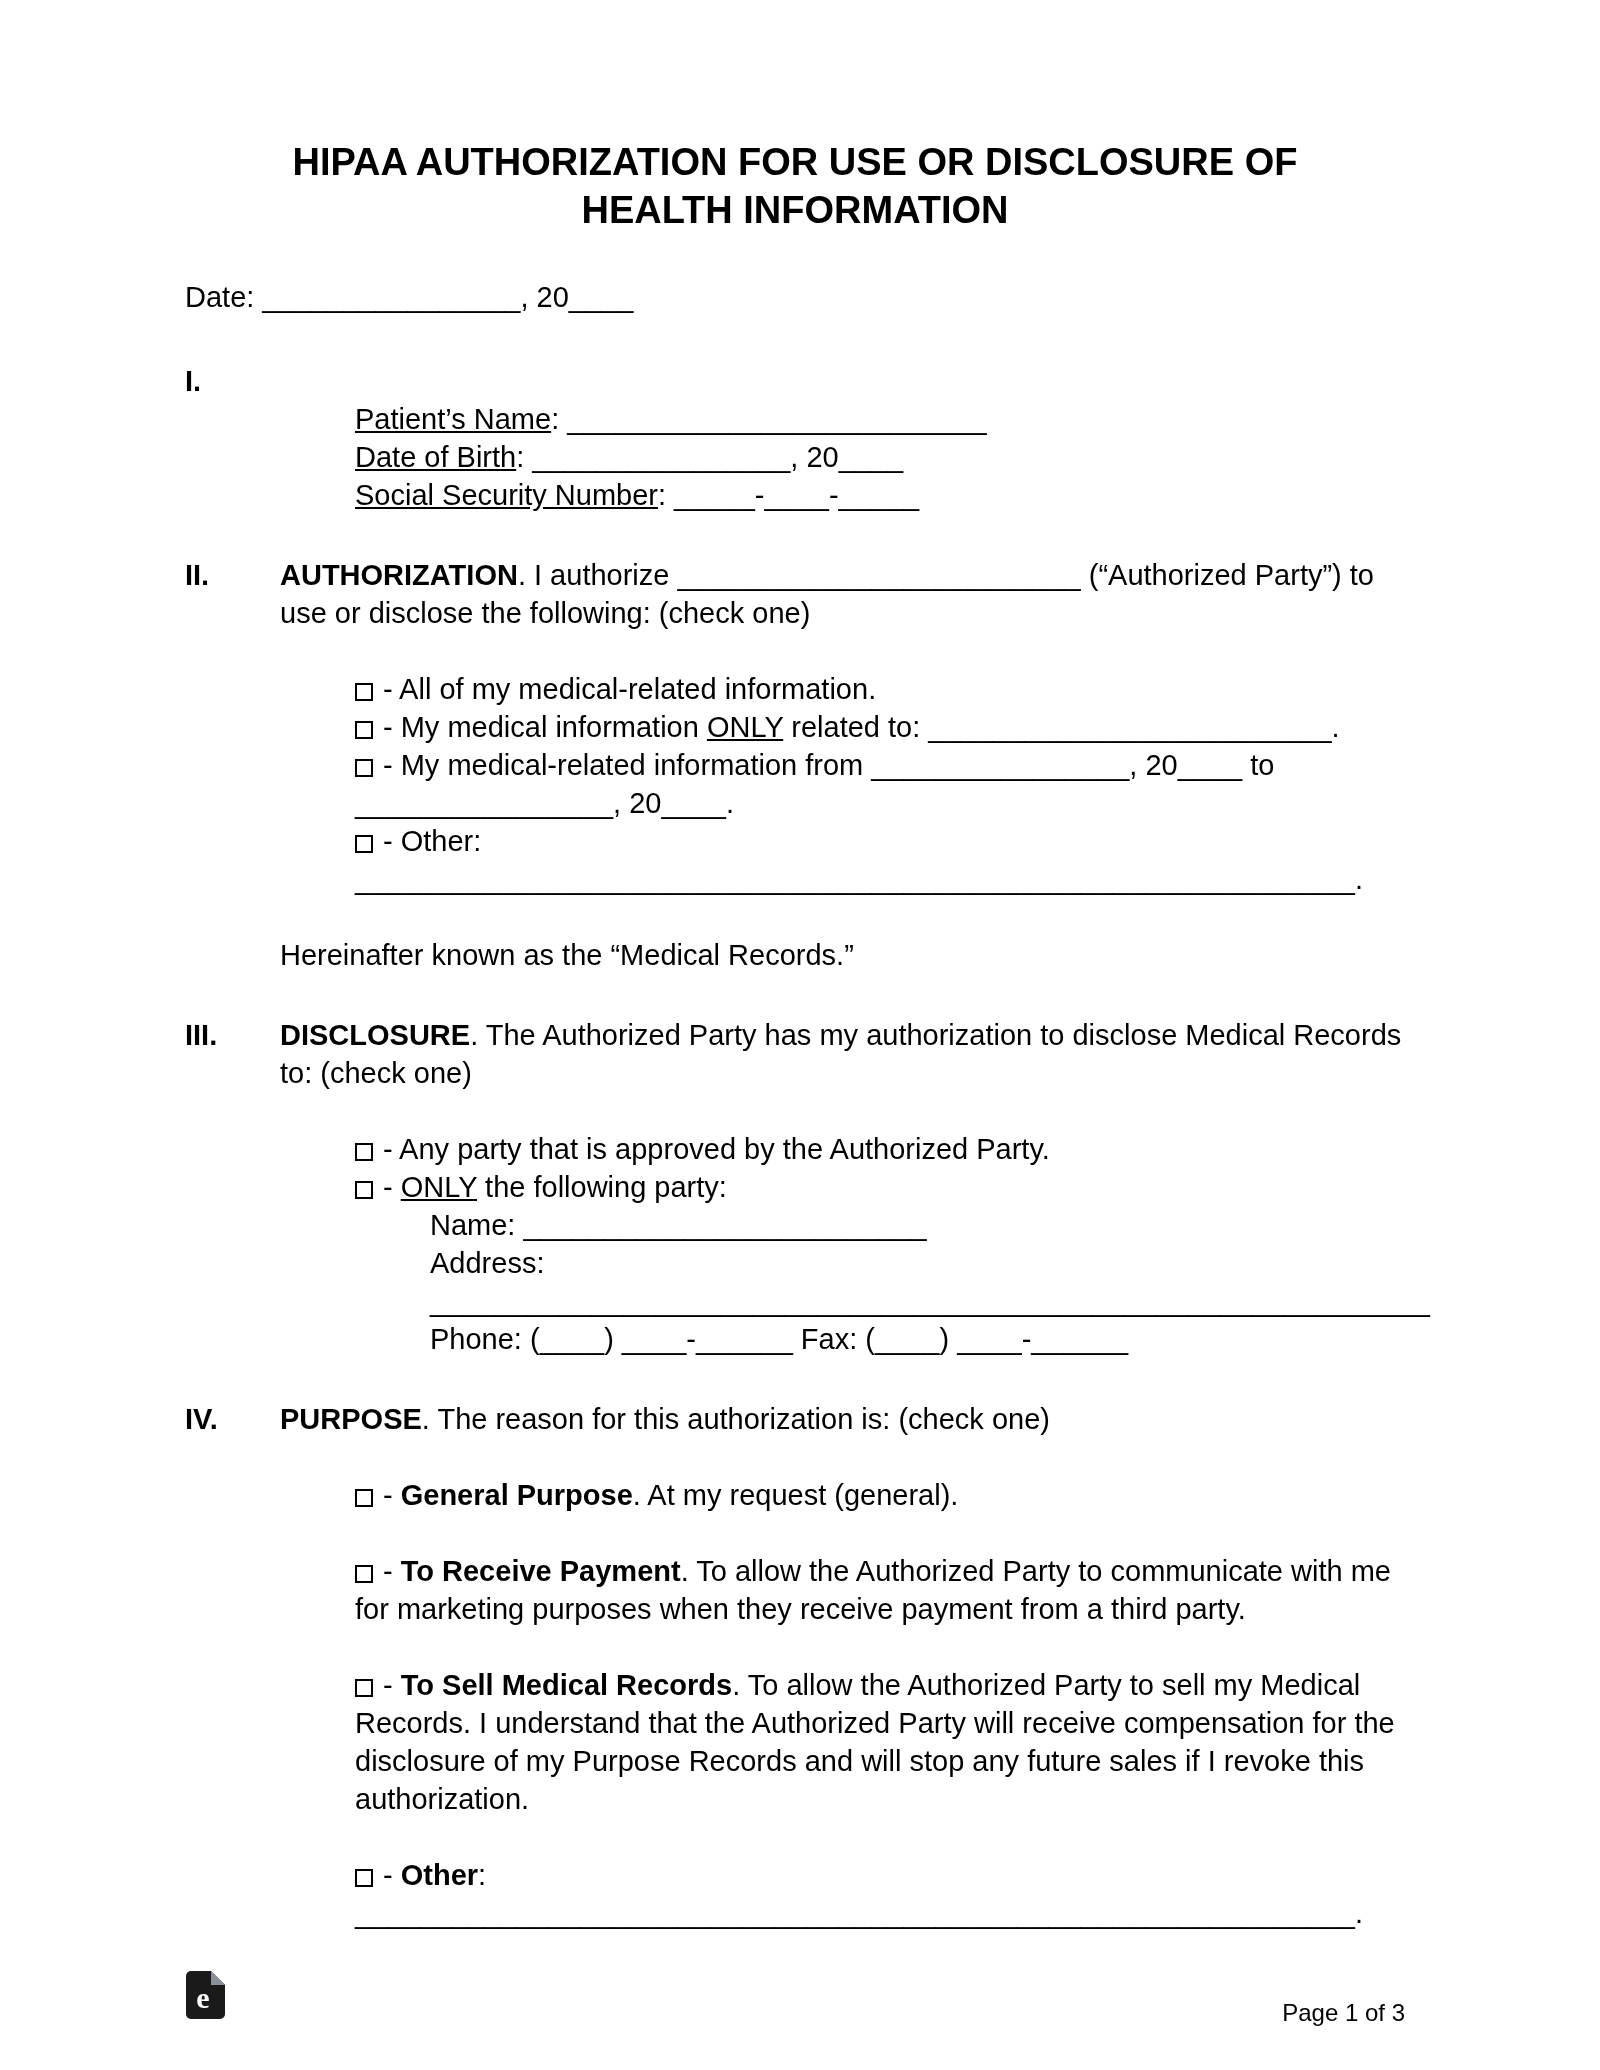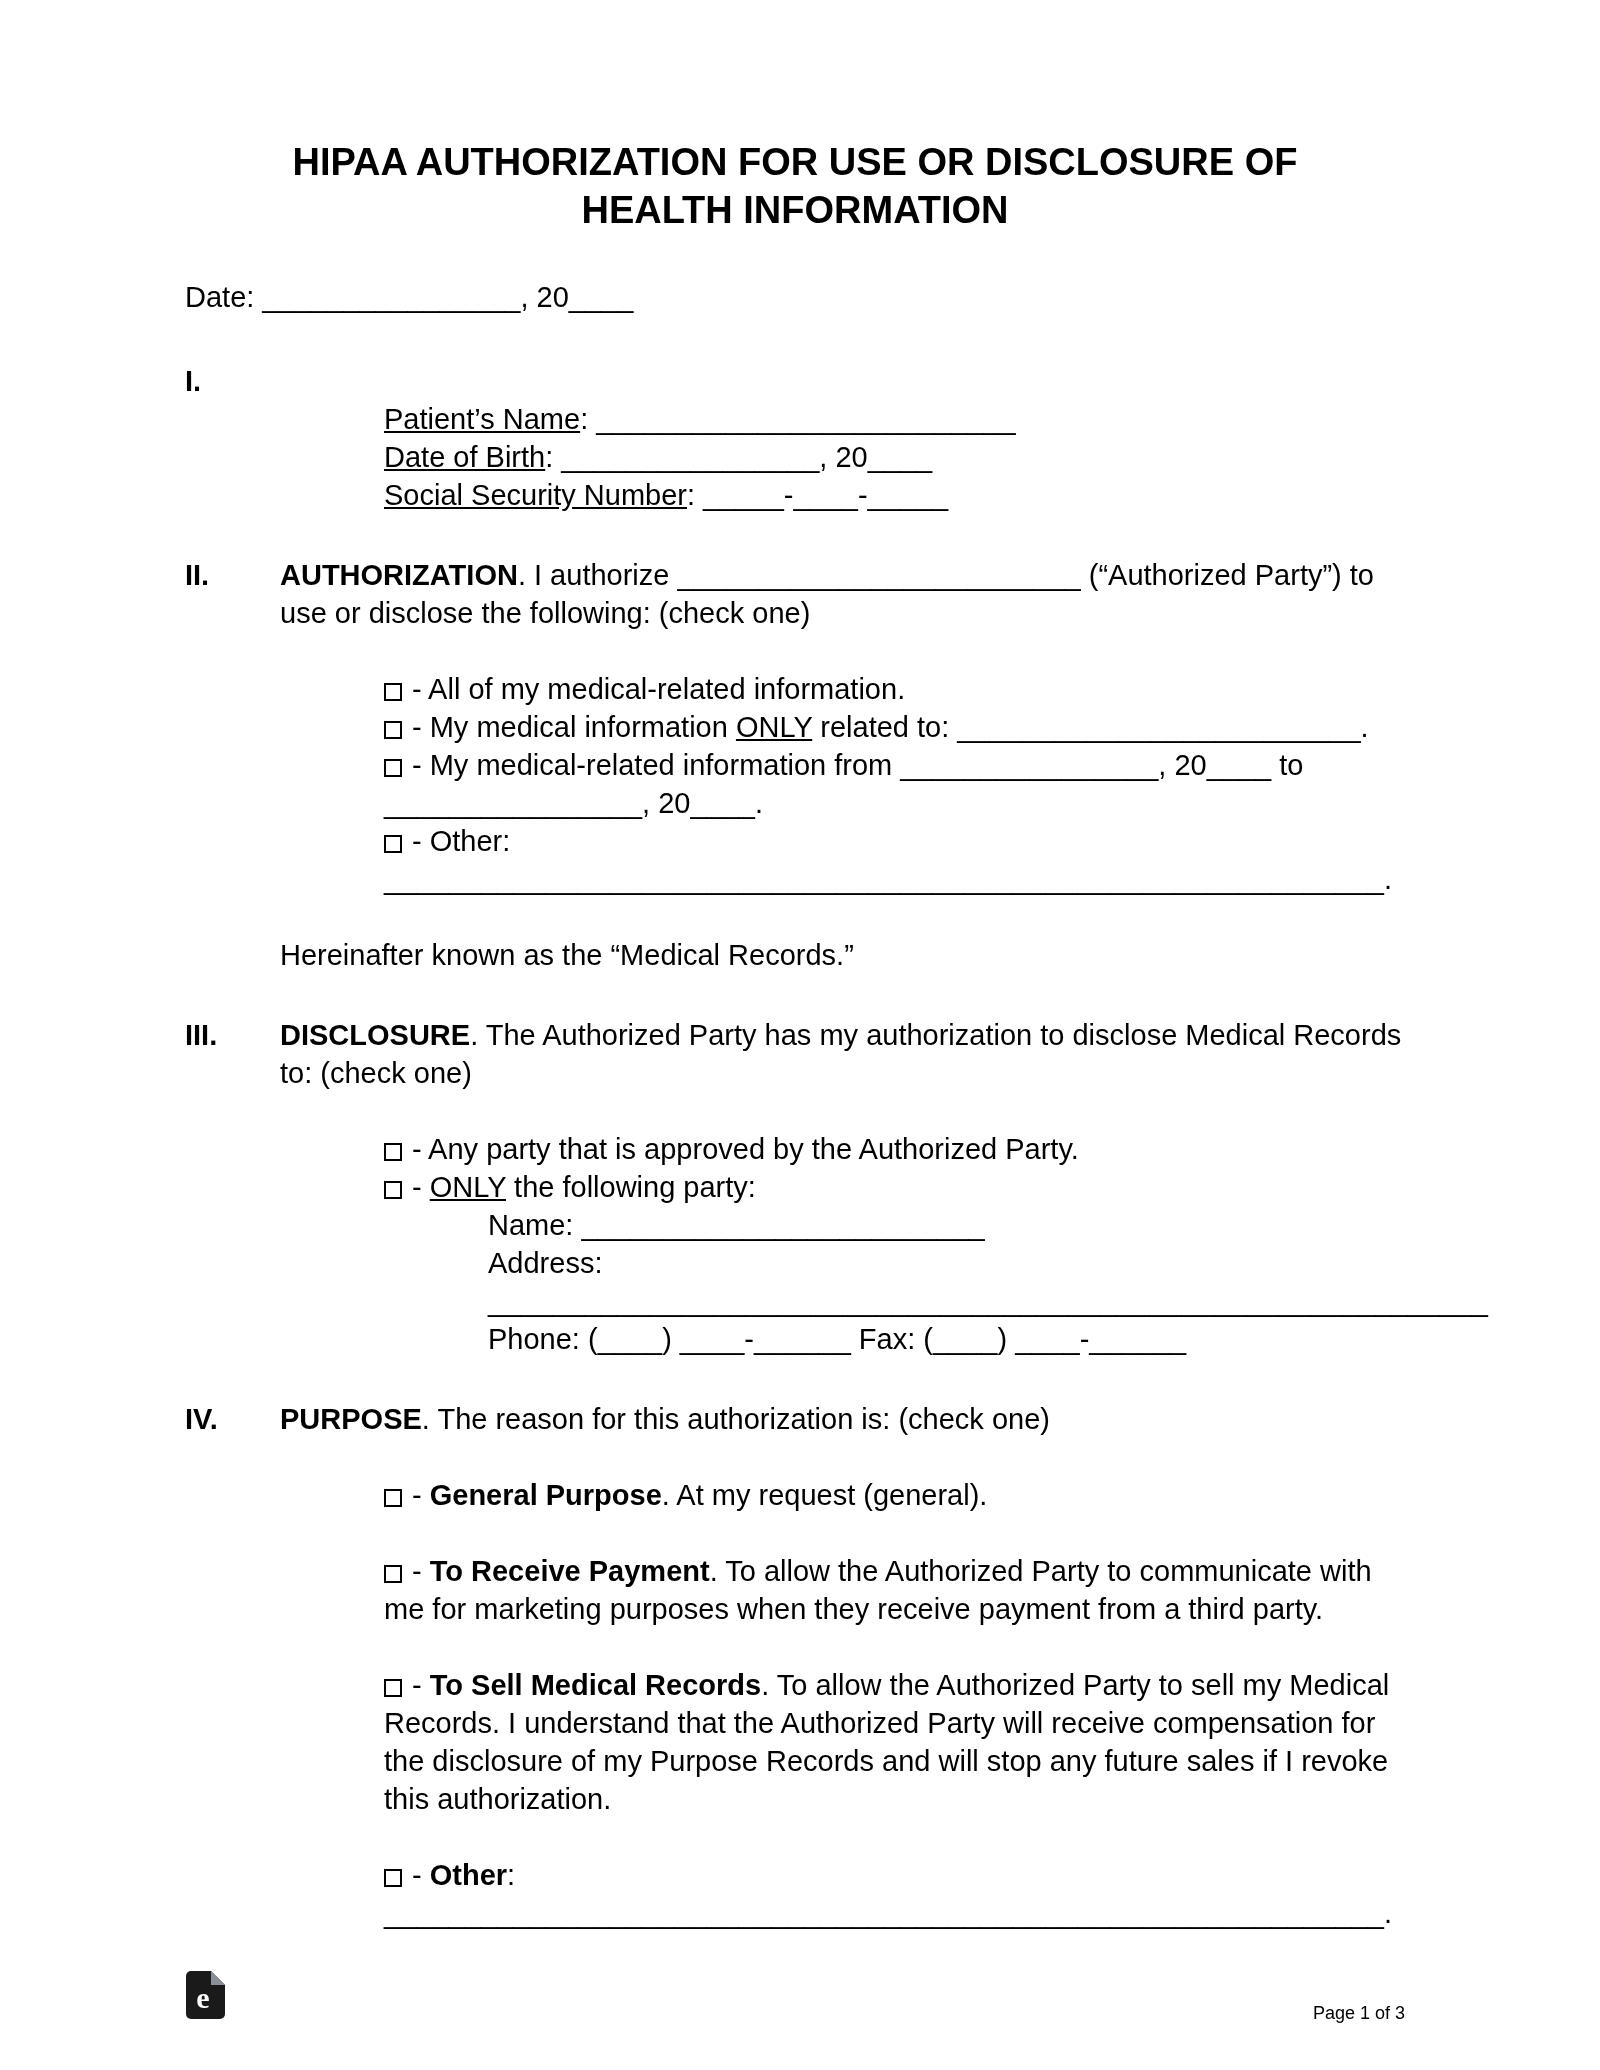--- a/index.html
+++ b/index.html
@@ -25,42 +25,42 @@
   }
   .title-line { display: block; }
   .date-line { margin-bottom: 46px; }
   .section { display: flex; margin-bottom: 42px; }
   .numeral { flex: 0 0 95px; width: 95px; font-weight: bold; }
   .content { flex: 1 1 auto; min-width: 0; }
   .para { }
   .sec-title { font-weight: bold; }
   .ul { text-decoration: underline; }
   .b { font-weight: bold; }
-  .indent { margin-left: 104px; }
+  .indent { margin-left: 75px; }
   .block-gap { margin-top: 38px; }
   .item-gap { margin-top: 38px; }
   .checkbox {
     display: inline-block;
     width: 18px;
     height: 18px;
     border: 2px solid #000;
     margin-right: 10px;
     vertical-align: -2px;
     background: #fff;
   }
   .footer {
     position: absolute;
     left: 185px;
     right: 195px;
     bottom: 42px;
     display: flex;
     justify-content: space-between;
     align-items: flex-end;
   }
-  .page-number { font-size: 18px; line-height: 30px; margin-left: 12px; }
+  .page-number { font-size: 24px; line-height: 30px; margin-left: 12px; }
 </style>
 </head>
 <body>
 
 <div class="page">
 
   <h1 class="title">
     <span class="title-line">HIPAA AUTHORIZATION FOR USE OR DISCLOSURE OF</span>
     <span class="title-line">HEALTH INFORMATION</span>
   </h1>

